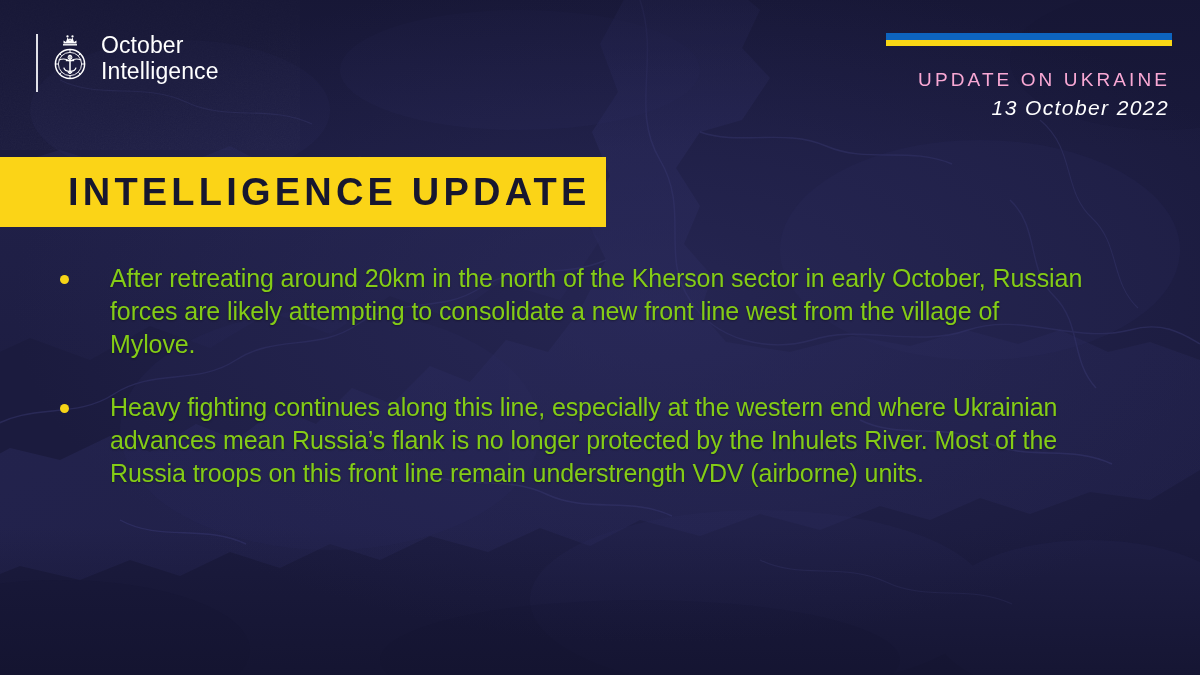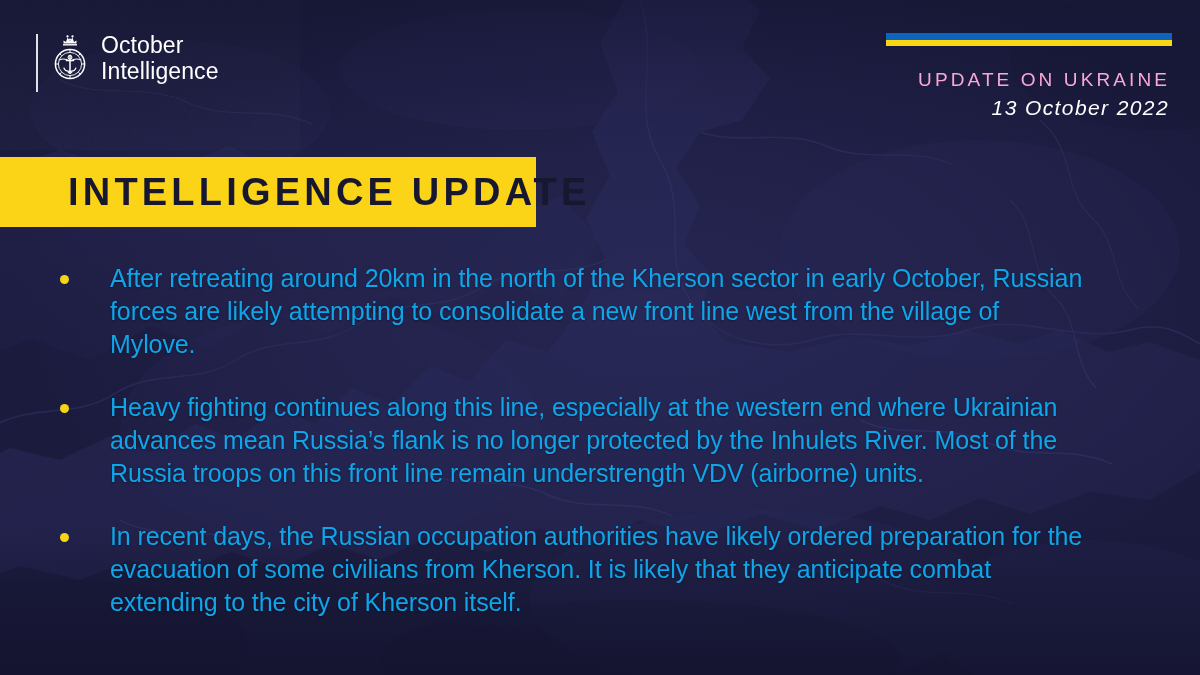--- a/index.html
+++ b/index.html
@@ -51,21 +51,21 @@
   }
   .update-date {
     color:#ffffff; font-size:21px; font-style:italic;
     letter-spacing:1.4px; margin-top:5px; white-space:nowrap;
     padding-right:3px;
   }
 
   
   .title-banner {
     position:absolute; left:0; top:157px;
-    width:536px; height:70px;
+    width:606px; height:70px;
     background:#fbd417;
     display:flex; align-items:center;
   }
   .title-banner-text {
     color:#17172f;
     font-size:38px; font-weight:bold;
     letter-spacing:4.2px;
     padding-left:68px;
     white-space:nowrap;
   }
@@ -73,21 +73,21 @@
   
   .bullets { position:absolute; left:60px; top:262px; width:1030px; }
   .bullet-row { display:flex; margin-bottom:30px; }
   .bullet-row:last-child { margin-bottom:0; }
   .bullet-dot {
     flex:0 0 auto; width:9px; height:9px; border-radius:50%;
     background:#f6d417; margin-top:13px; margin-right:0;
   }
   .bullet-text {
     margin-left:41px;
-    color:#0ea5e9;
+    color:#84cc16;
     font-size:25px;
     line-height:33px;
     letter-spacing:-0.1px;
     text-shadow:0 1px 2px rgba(0,0,0,.35);
   }
 </style>
 </head>
 <body>
 
 <svg id="bg-map" viewBox="0 0 1200 675" preserveAspectRatio="none" aria-hidden="true">
@@ -229,18 +229,14 @@
   <div class="bullet-row">
     <span class="bullet-dot"></span>
     <div class="bullet-text">After retreating around 20km in the north of the Kherson sector in early October, Russian forces are likely attempting to consolidate a new front line west from the village of Mylove.</div>
   </div>
 
   <div class="bullet-row">
     <span class="bullet-dot"></span>
     <div class="bullet-text">Heavy fighting continues along this line, especially at the western end where Ukrainian advances mean Russia’s flank is no longer protected by the Inhulets River. Most of the Russia troops on this front line remain understrength VDV (airborne) units.</div>
   </div>
 
-  <div class="bullet-row">
-    <span class="bullet-dot"></span>
-    <div class="bullet-text">In recent days, the Russian occupation authorities have likely ordered preparation for the evacuation of some civilians from Kherson. It is likely that they anticipate combat extending to the city of Kherson itself.</div>
-  </div>
 
 </div>
 
 </body></html>

